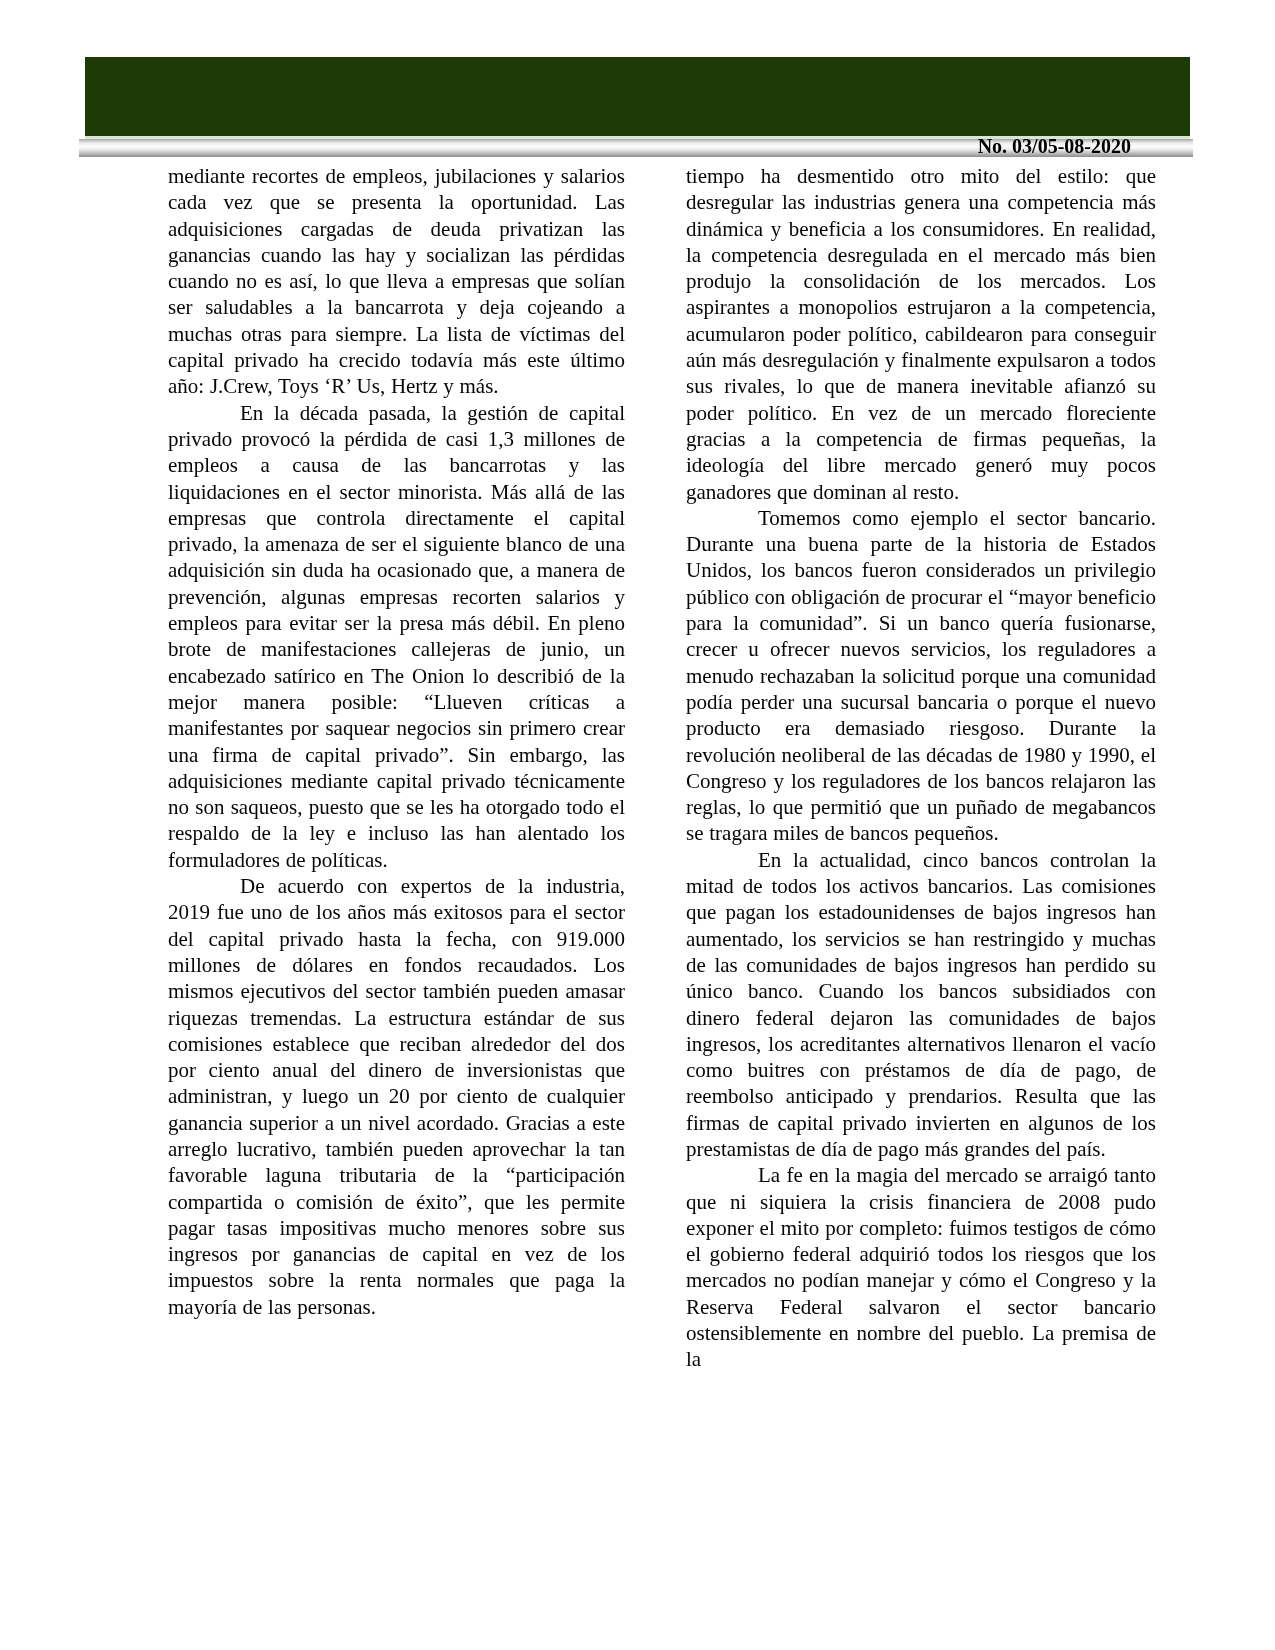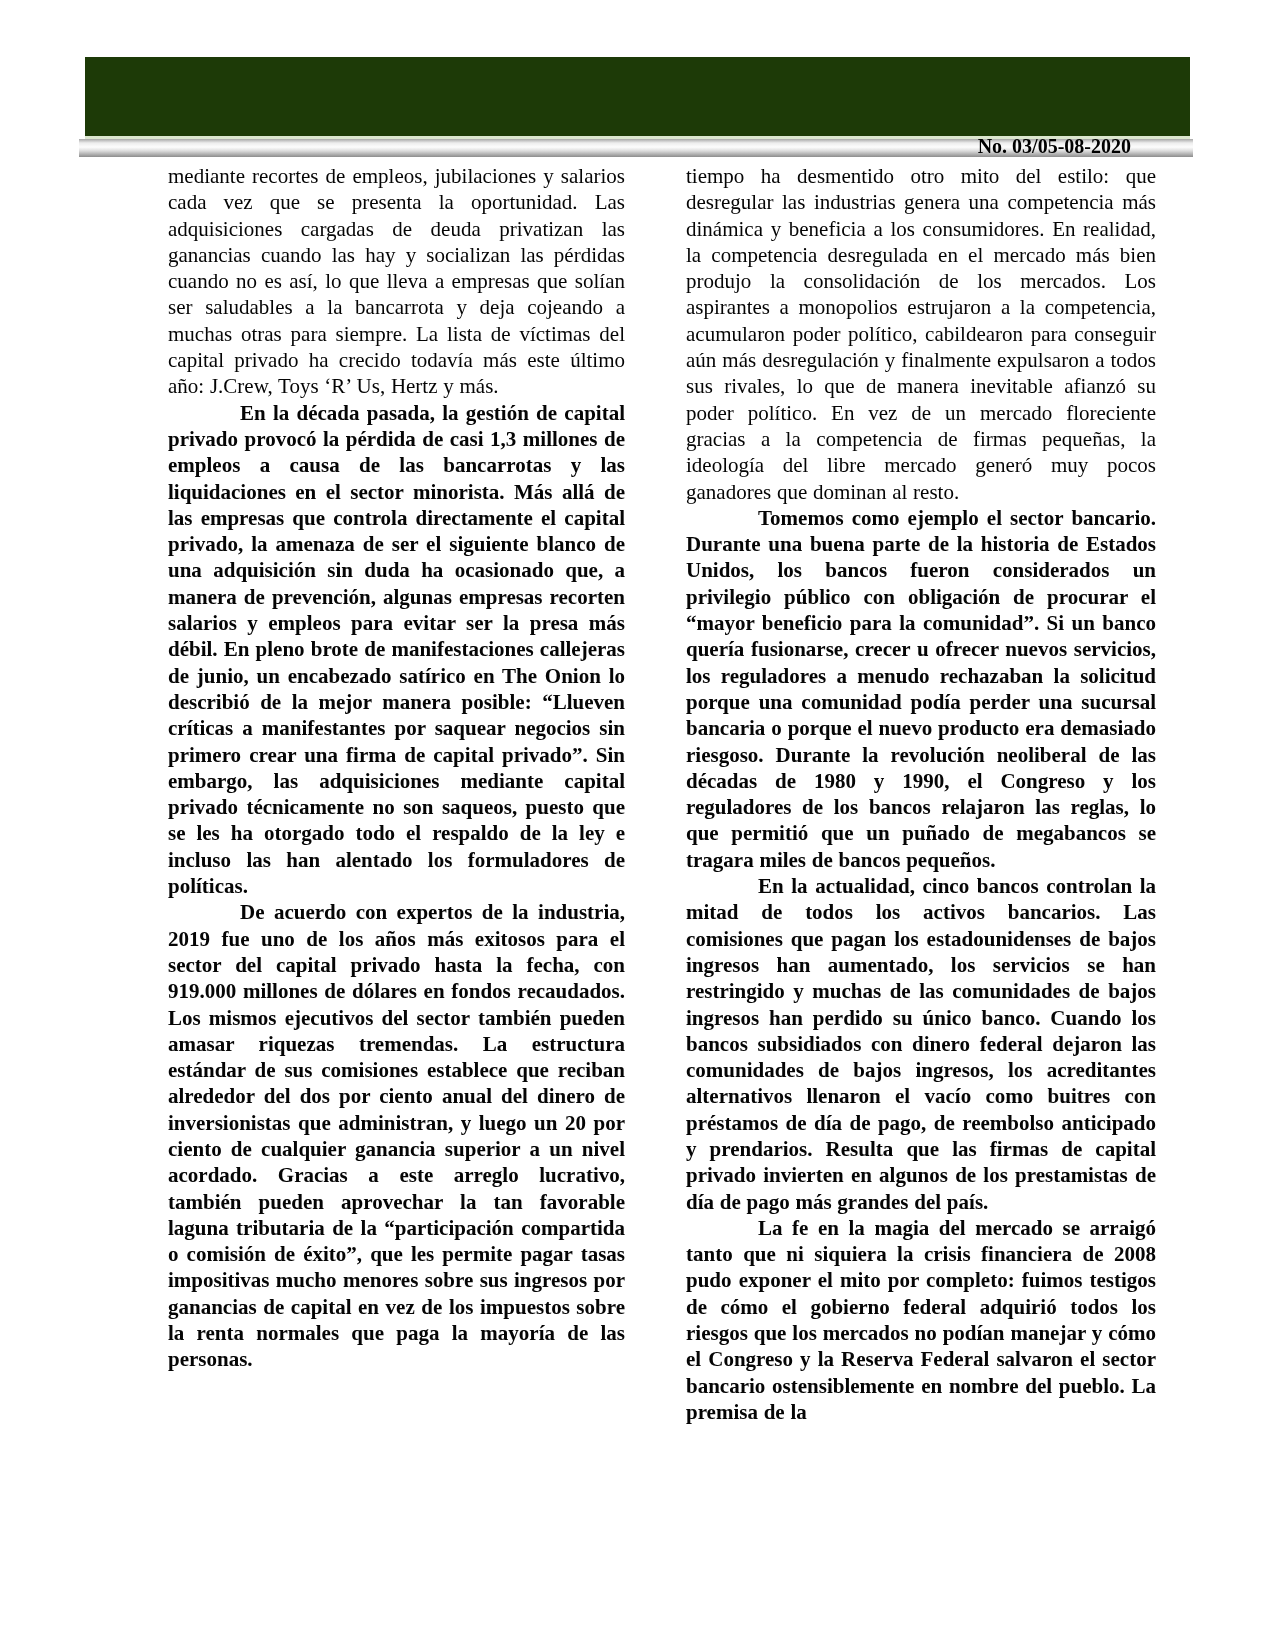--- a/index.html
+++ b/index.html
@@ -60,21 +60,21 @@
   .column-left  { width: 457px; }
   .column-right { width: 470px; }
   .column p {
     margin: 0;
     padding: 0;
     text-align: justify;
     font-size: 21px;
     line-height: 26.3px;
     word-spacing: 0.5px;
   }
-  .column p.indent { text-indent: 72px; font-weight: bold; }
+  .column p.indent { text-indent: 72px; }
   .page-number {
     position: absolute;
     left: 1040px;
     top: 1517px;
     width: 90px;
     text-align: right;
     font-size: 21px;
     line-height: 26px;
     color: #050505;
   }

